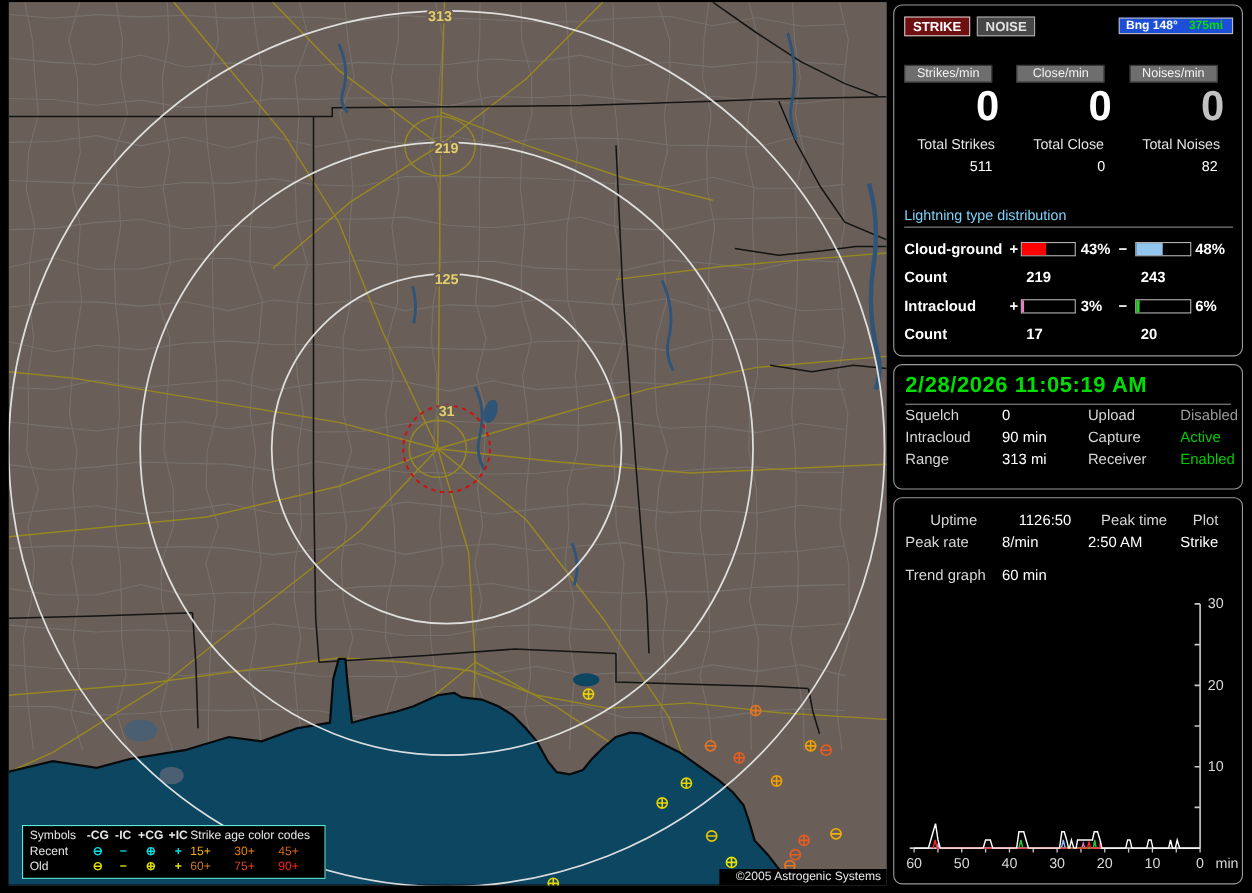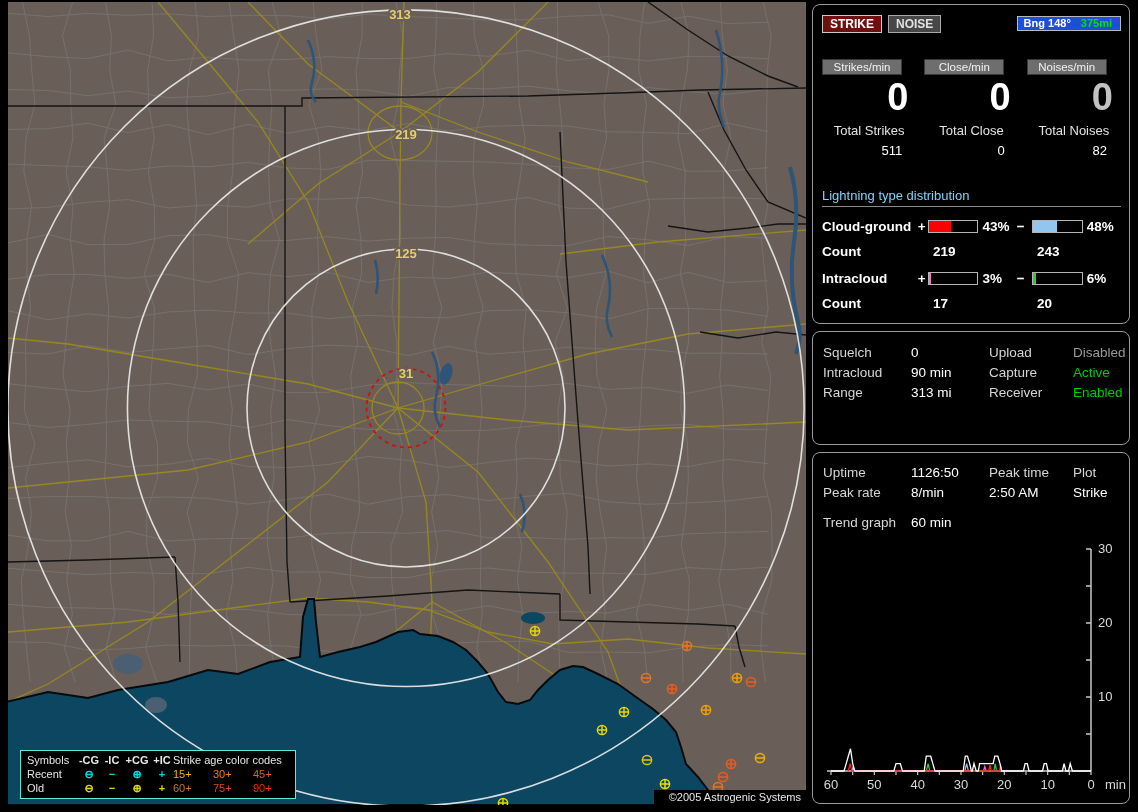--- a/index.html
+++ b/index.html
@@ -54,21 +54,21 @@
   #datetime{color:#00dd00;font-size:20px;font-weight:bold;margin:7px 10px 0 10px;
             border-bottom:1px solid #8a8a8a;padding-bottom:5px;letter-spacing:0.5px;}
   .inforow{display:grid;grid-template-columns:88px 78px 84px auto;font-size:13.5px;
            margin:0 10px;line-height:20px;}
   #box2 .inforow:first-of-type{margin-top:11px;}
   .ilabel{color:#d6d6d6;}
   .ival{color:#fff;}
   .val-gray{color:#9a9a9a;text-align:right;}
   .val-green{color:#00cc00;}
   
-  #box3 .inforow:first-of-type{margin-top:10px;}
+  #box3 .inforow:first-of-type{margin-top:10px;text-align:center;}
   #trend{margin:8px 2px 0 6px;}
   
   .nosel{user-select:none;}
 </style>
 </head>
 <body class="nosel">
 
 <div id="map">
   <svg id="mapsvg" width="798" height="803" viewBox="0 0 798 803">
       <rect x="0" y="0" width="798" height="803" fill="#6a5f58"></rect>
@@ -340,20 +340,21 @@
     </div>
     <div class="crow">
       <span class="dlabel">Count</span>
       <span class="c1">17</span>
       <span class="c2">20</span>
     </div>
   </div>
 </div>
 
 <div class="pbox" id="box2">
+  <div id="datetime">2/28/2026 11:05:19 AM</div>
   <div class="inforow">
     <span class="ilabel">Squelch</span>
     <span class="ival">0</span>
     <span class="ilabel">Upload</span>
     <span class="ival val-gray">Disabled</span>
   </div>
   <div class="inforow">
     <span class="ilabel">Intracloud</span>
     <span class="ival">90 min</span>
     <span class="ilabel">Capture</span>

